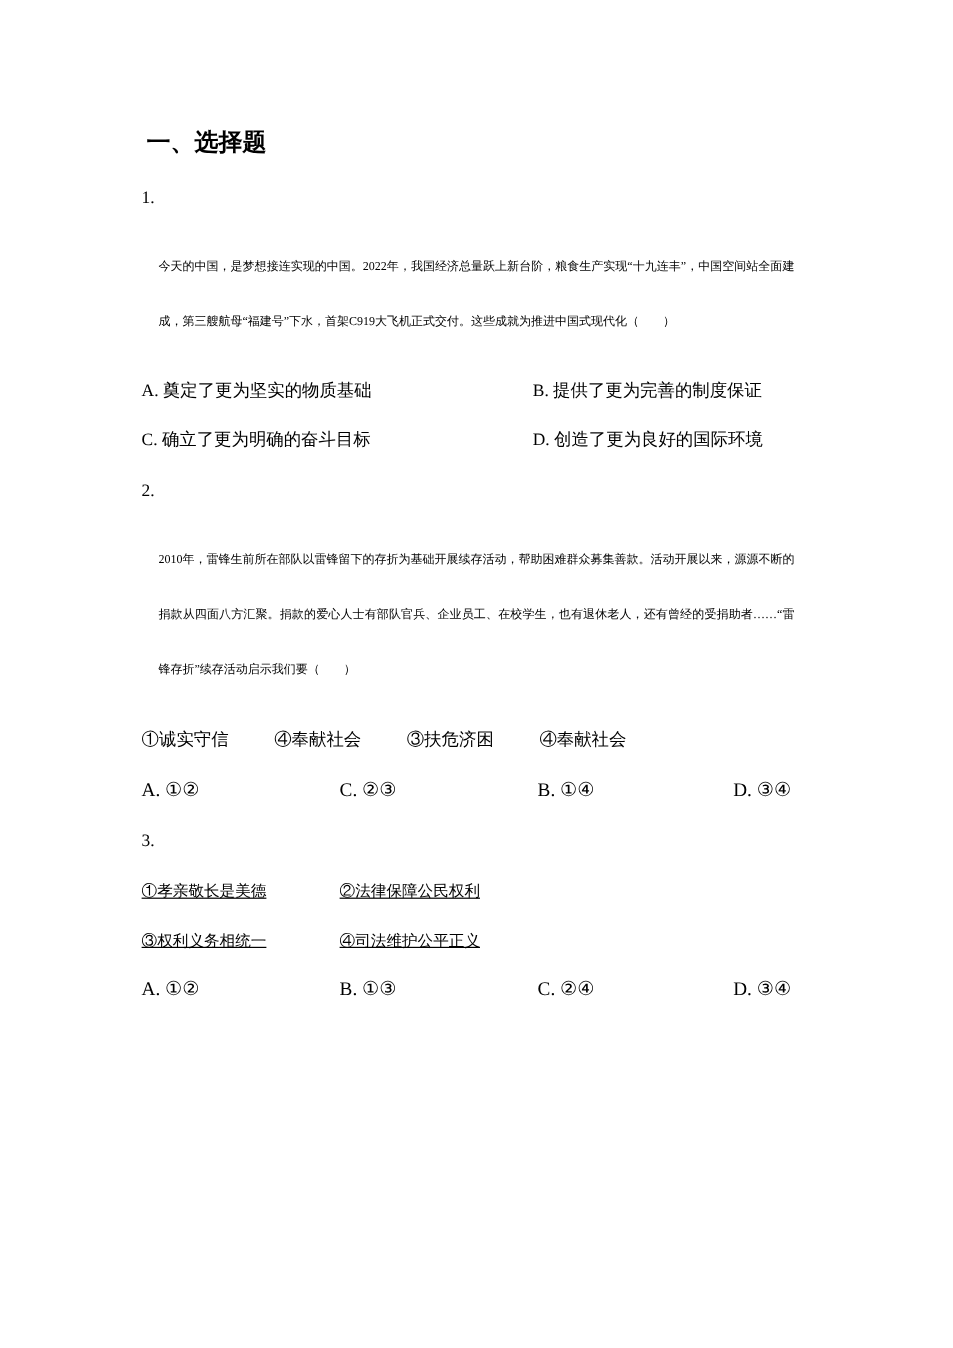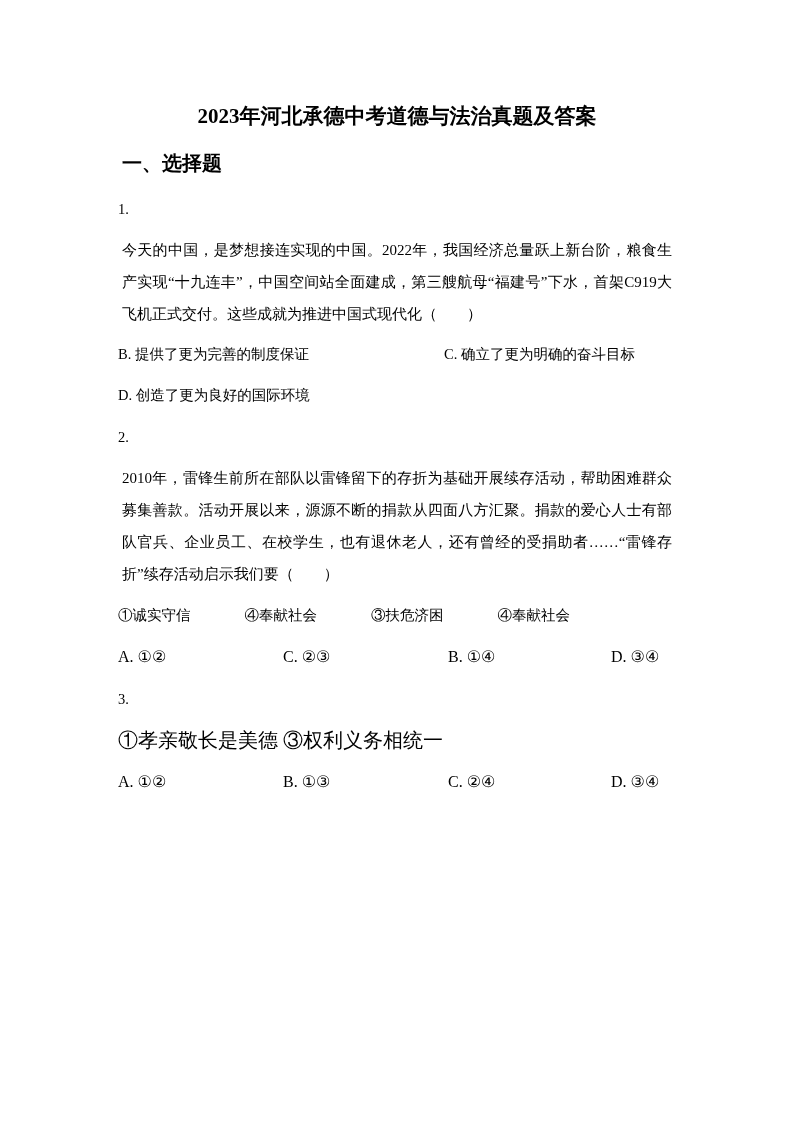--- a/index.html
+++ b/index.html
@@ -24,64 +24,65 @@
     margin: 4px;
     font-size: 20px;
     font-weight: 700;
     line-height: 42px;
   }
   .qnum {
     font-size: 14.5px;
     line-height: 42px;
   }
   .stem {
-    margin: 4px;
-    font-size: 15px;
-    line-height: 32px;
+    margin: 14px;
+    font-size: 10px;
+    line-height: 46px;
     text-align: justify;
   }
   .opts-2col {
     display: grid;
     grid-template-columns: 326px auto;
     font-size: 14.5px;
     line-height: 41px;
   }
   .statements-row {
     display: flex;
-    gap: 54px;
+    gap: 38px;
     font-size: 14.5px;
     line-height: 42px;
   }
   .statements-grid {
     display: grid;
     grid-template-columns: 165px auto;
-    font-size: 20px;
+    font-size: 13px;
     line-height: 41px;
+    text-decoration: underline;
   }
   .answers-row {
     display: grid;
     grid-template-columns: 165px 165px 163px auto;
     font-size: 16px;
     line-height: 42px;
   }
   .question { margin: 0; }
 </style>
 </head>
 <body>
 
 <div class="page">
 
-  <h1 class="title">2023年河北承德中考道德与法治真题及答案</h1>
 
   <h2 class="section">一、选择题</h2>
 
   <section class="question">
     <div class="qnum">1.</div>
     <p class="stem">今天的中国，是梦想接连实现的中国。2022年，我国经济总量跃上新台阶，粮食生产实现“十九连丰”，中国空间站全面建成，第三艘航母“福建号”下水，首架C919大飞机正式交付。这些成就为推进中国式现代化（　　）</p>
     <div class="opts-2col">
+      <span>A. 奠定了更为坚实的物质基础</span>
       <span>B. 提供了更为完善的制度保证</span>
       <span>C. 确立了更为明确的奋斗目标</span>
       <span>D. 创造了更为良好的国际环境</span>
     </div>
   </section>
 
   <section class="question">
     <div class="qnum">2.</div>
     <p class="stem">2010年，雷锋生前所在部队以雷锋留下的存折为基础开展续存活动，帮助困难群众募集善款。活动开展以来，源源不断的捐款从四面八方汇聚。捐款的爱心人士有部队官兵、企业员工、在校学生，也有退休老人，还有曾经的受捐助者……“雷锋存折”续存活动启示我们要（　　）</p>
     <div class="statements-row">
@@ -95,21 +96,23 @@
       <span>C. ②③</span>
       <span>B. ①④</span>
       <span>D. ③④</span>
     </div>
   </section>
 
   <section class="question">
     <div class="qnum">3.</div>
     <div class="statements-grid">
       <span>①孝亲敬长是美德</span>
+      <span>②法律保障公民权利</span>
       <span>③权利义务相统一</span>
+      <span>④司法维护公平正义</span>
     </div>
     <div class="answers-row">
       <span>A. ①②</span>
       <span>B. ①③</span>
       <span>C. ②④</span>
       <span>D. ③④</span>
     </div>
   </section>
 
 </div>

